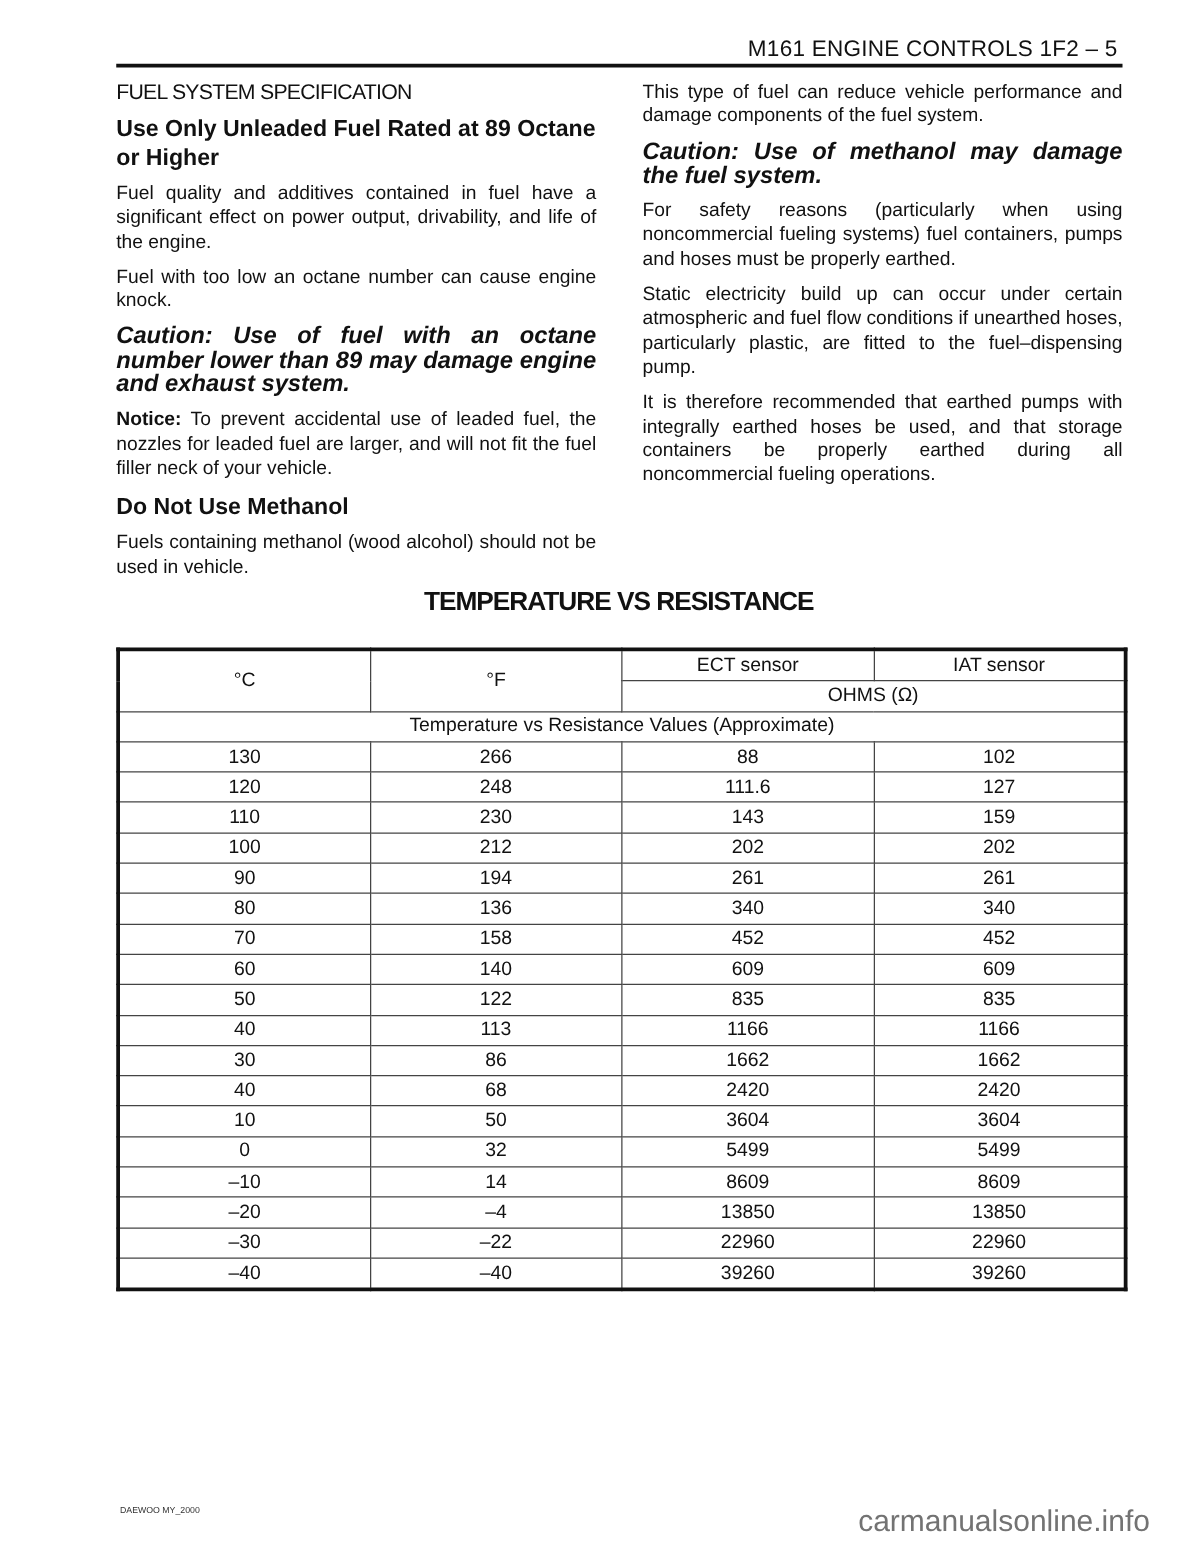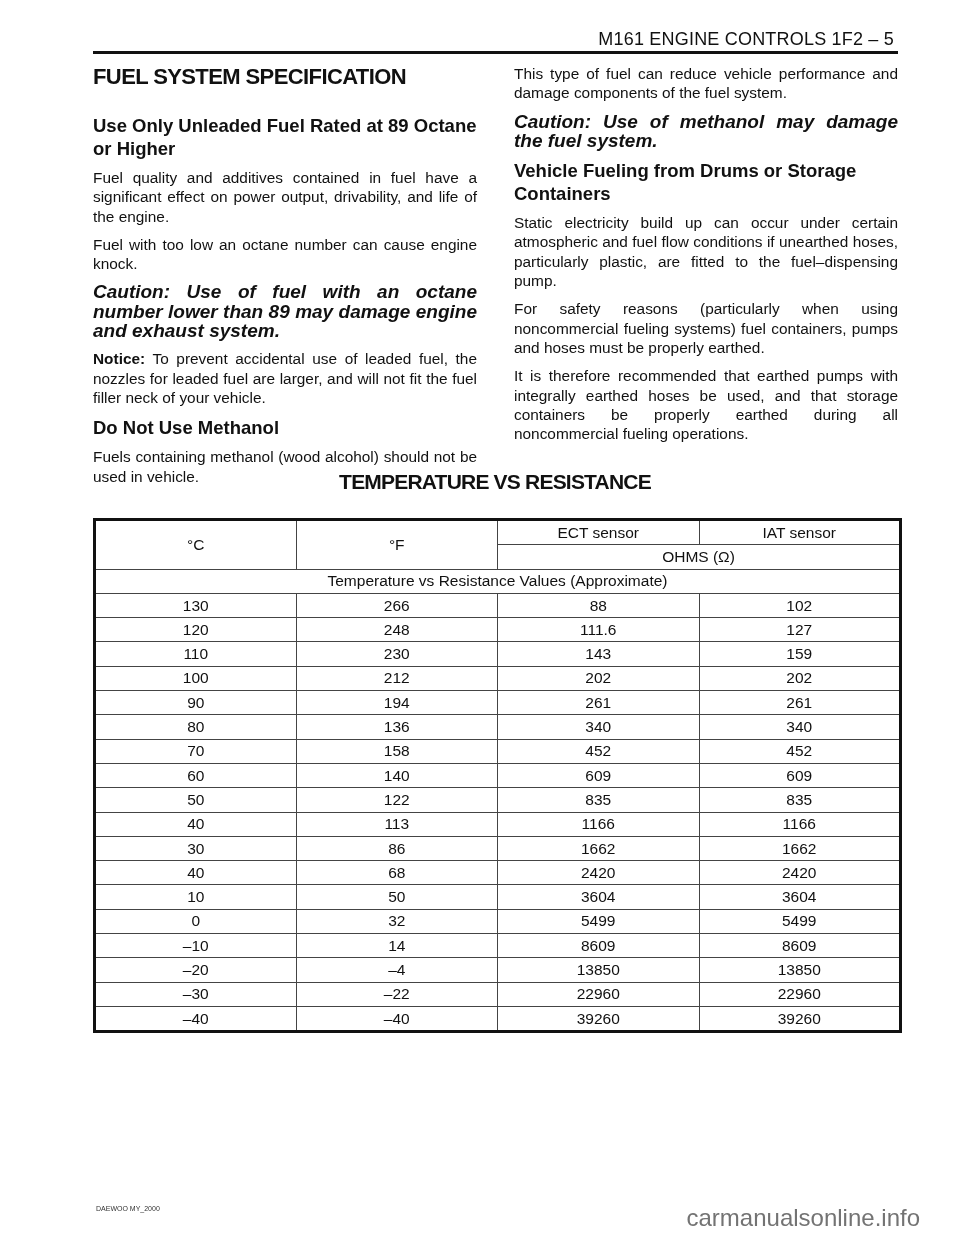--- a/index.html
+++ b/index.html
@@ -11,21 +11,21 @@
     position: absolute; top: 29px; right: 66px;
     font-size: 18px; letter-spacing: 0.2px; color: #111;
   }
   .header-rule {
     position: absolute; top: 51px; left: 93px; width: 805px; height: 3px; background: #111;
   }
   .col { position: absolute; top: 64px; width: 384px; }
   .col-left { left: 93px; }
   .col-right { left: 514px; }
   h1.section {
-    font-size: 22px; font-weight: bold; margin: 0 0 24px 0; letter-spacing: -0.6px;
+    font-size: 17px; font-weight: normal; margin: 0 0 7px 0; letter-spacing: -0.6px;
   }
   h2.sub {
     font-size: 18.5px; font-weight: bold; margin: 0 0 8px 0; line-height: 23px;
   }
   p.body {
     font-size: 15.4px; line-height: 19.3px; margin: 0 0 9px 0; text-align: justify;
   }
   p.caution {
     font-size: 19px; line-height: 19.3px; margin: 0 0 9px 0; font-weight: bold; font-style: italic; text-align: justify;
   }
@@ -67,23 +67,22 @@
   <p class="body">Fuel with too low an octane number can cause engine knock.</p>
   <p class="caution">Caution: Use of fuel with an octane number lower than 89 may damage engine and exhaust system.</p>
   <p class="body"><span class="bold-lead">Notice:</span><span> To prevent accidental use of leaded fuel, the nozzles for leaded fuel are larger, and will not fit the fuel filler neck of your vehicle.</span></p>
   <h2 class="sub">Do Not Use Methanol</h2>
   <p class="body">Fuels containing methanol (wood alcohol) should not be used in vehicle.</p>
 </div>
 
 <div class="col col-right">
   <p class="body">This type of fuel can reduce vehicle performance and damage components of the fuel system.</p>
   <p class="caution">Caution: Use of methanol may damage the fuel system.</p>
-  <h2 class="sub">Vehicle Fueling from Drums or Storage Containers</h2>
+  <p class="body">For safety reasons (particularly when using noncommercial fueling systems) fuel containers, pumps and hoses must be properly earthed.</p>
   <p class="body">Static electricity build up can occur under certain atmospheric and fuel flow conditions if unearthed hoses, particularly plastic, are fitted to the fuel–dispensing pump.</p>
-  <p class="body">For safety reasons (particularly when using noncommercial fueling systems) fuel containers, pumps and hoses must be properly earthed.</p>
   <p class="body">It is therefore recommended that earthed pumps with integrally earthed hoses be used, and that storage containers be properly earthed during all noncommercial fueling operations.</p>
 </div>
 
 <div class="table-title">TEMPERATURE VS RESISTANCE</div>
 
 <table class="trt">
   <colgroup>
     <col style="width:25%">
       <col style="width:25%">
       <col style="width:25%">

